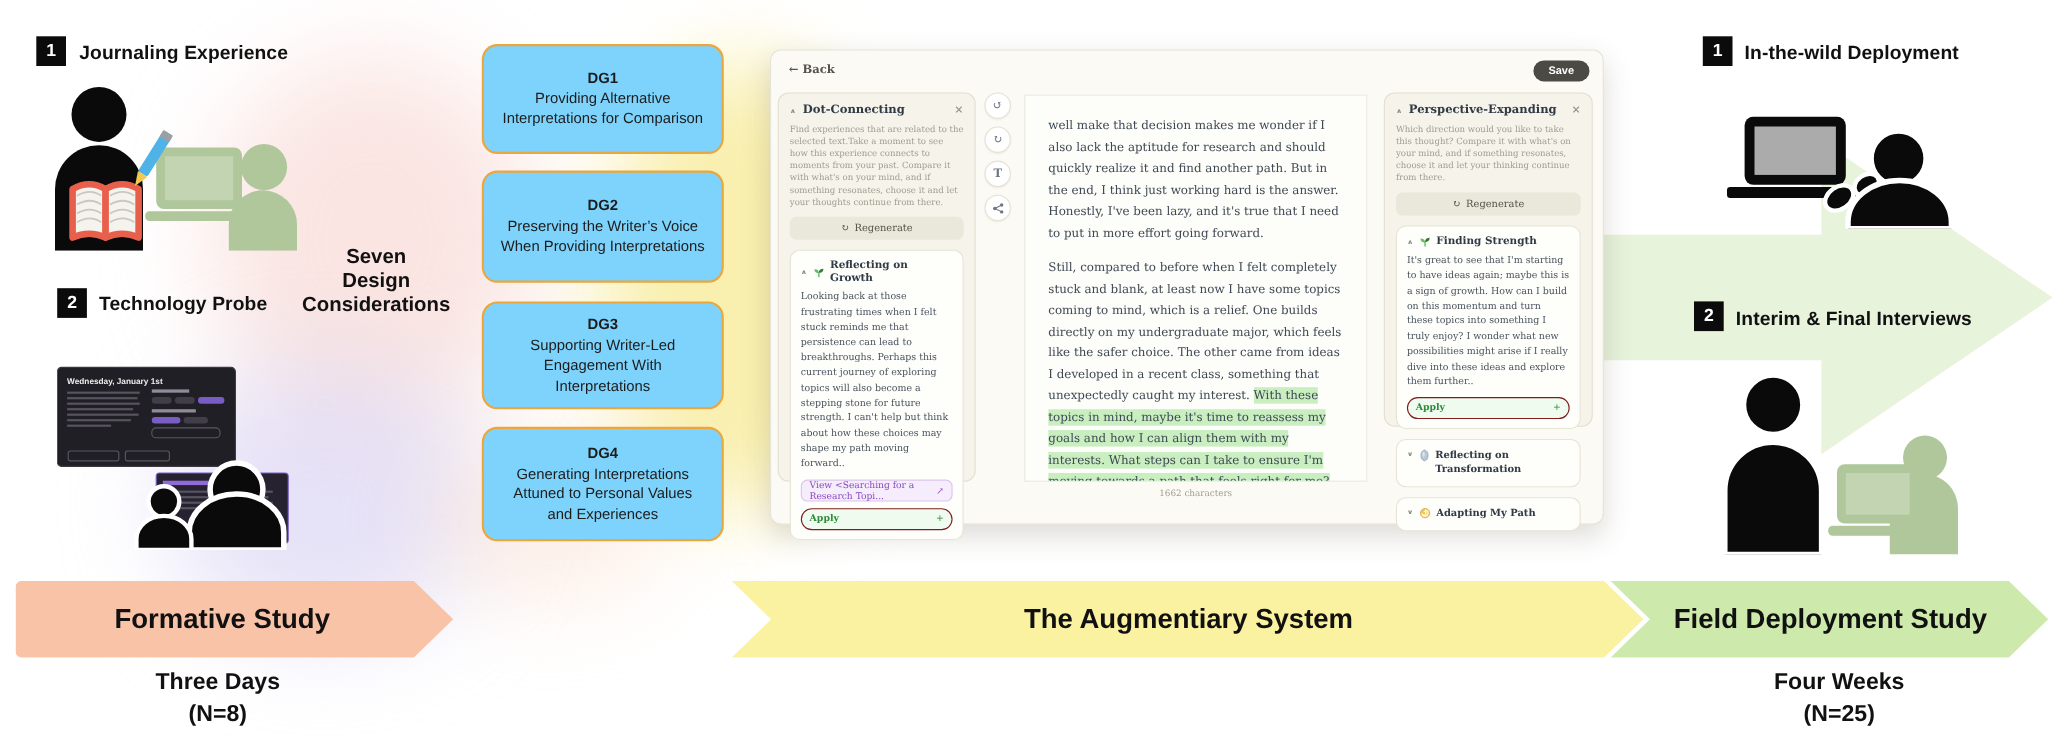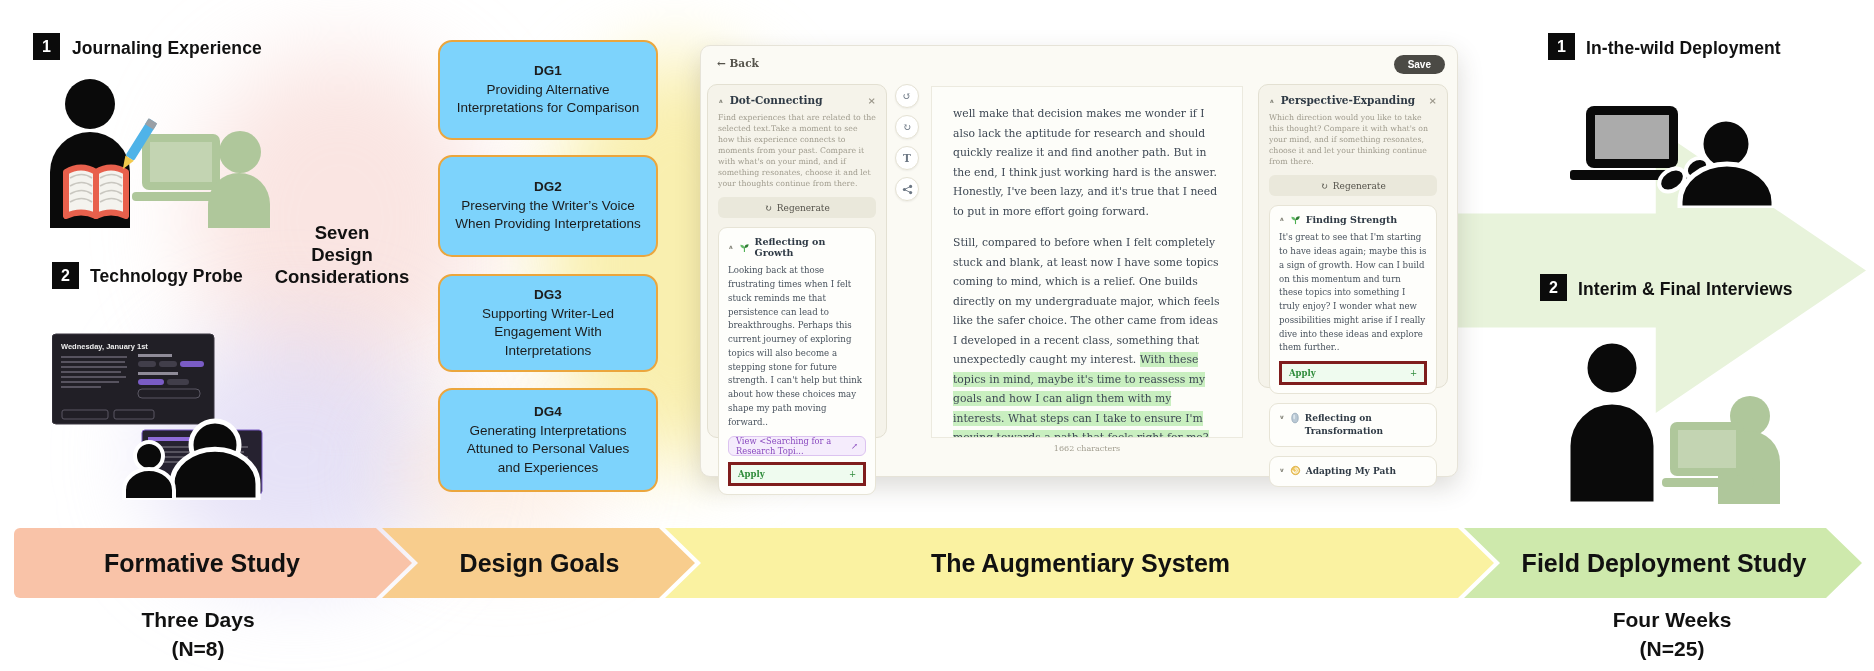--- a/index.html
+++ b/index.html
@@ -39,21 +39,21 @@
   .chev-glyph{font-size:7px;color:#8a8a7f;transform:scaleY(.8);display:inline-block;}
   .panel-desc{font-size:7.8px;line-height:1.42;color:#A19D8F;margin-top:6px;}
   .regen{margin-top:8px;background:#EAE8DB;border-radius:6px;height:21px;display:flex;align-items:center;
       justify-content:center;gap:5px;font-size:9px;color:#55534B;cursor:pointer;}
   .card{margin-top:9px;background:#FEFEFB;border:1px solid #E7E4D6;border-radius:9px;padding:8px 9px;}
   .card-title{display:flex;align-items:center;gap:5px;font-size:9.5px;font-weight:bold;color:#2F3A45;}
   .card-body{font-size:8.6px;line-height:1.6;margin-top:6px;color:#49535E;}
   .btn-view{margin-top:7px;background:#F5ECFC;border:1px solid #DCC3F0;border-radius:6px;height:18px;
       display:flex;align-items:center;padding:0 7px;font-size:8.3px;font-weight:normal;
       color:var(--viewPurple,#8A4BBF);cursor:pointer;gap:5px;}
-  .btn-apply{margin-top:6px;background:#EFFBEF;border:3px solid #7f1d1d;border-radius:0;height:18px;
+  .btn-apply{margin-top:6px;background:#EFFBEF;border:1px solid #7f1d1d;border-radius:10px;height:18px;
       display:flex;align-items:center;padding:0 7px;font-size:8.5px;font-weight:bold;
       color:var(--applyGreen,#2E8B3A);cursor:pointer;}
   .btn-apply .plus{margin-left:auto;font-weight:normal;}
   .collapsed-card{margin-top:9px;background:#FEFEFB;border:1px solid #E7E4D6;border-radius:9px;
       padding:8px 9px;display:flex;align-items:flex-start;gap:5px;font-size:9px;font-weight:bold;
       color:#2F3A45;line-height:1.45;cursor:pointer;}
   .toolbar{position:absolute;left:194px;top:38px;display:flex;flex-direction:column;gap:7px;}
   .tool-btn{width:22px;height:22px;border-radius:50%;background:#fff;border:1px solid #E5E2D4;
       box-shadow:0 1px 2px rgba(0,0,0,.06);display:flex;align-items:center;justify-content:center;
       font-size:10.5px;color:#6B7683;cursor:pointer;}
@@ -319,23 +319,20 @@
       <path d="M158 174 v-42 a31 31 0 0 1 62 0 v42 z" fill="var(--personGreen,#AFC79B)"></path>
       <rect x="110" y="92" width="74" height="54" rx="7" fill="var(--personGreen,#AFC79B)"></rect>
       <rect x="118" y="100" width="58" height="38" fill="#C3D4B2"></rect>
       <rect x="102" y="148" width="92" height="9" rx="4" fill="var(--personGreen,#AFC79B)"></rect>
     </svg>
   </div>
 
   <div class="chev flat" style="left:14px;width:398px;background:var(--chev1,#F9C3A8);">
     <span>Formative Study</span>
   </div>
-  <div class="chev notch" style="left:382px;width:313px;background:var(--chev2,#F8CD8D);">
-    <span>Design Goals</span>
-  </div>
   <div class="chev notch" style="left:665px;width:829px;background:var(--chev3,#FAF2A1);">
     <span>The Augmentiary System</span>
   </div>
   <div class="chev notch" style="left:1464px;width:398px;background:var(--chev4,#CEE9AC);">
     <span>Field Deployment Study</span>
   </div>
 
   <div class="sub-label" style="left:78px;top:605px;">
     <div>Three Days</div>
     <div>(N=8)</div>

